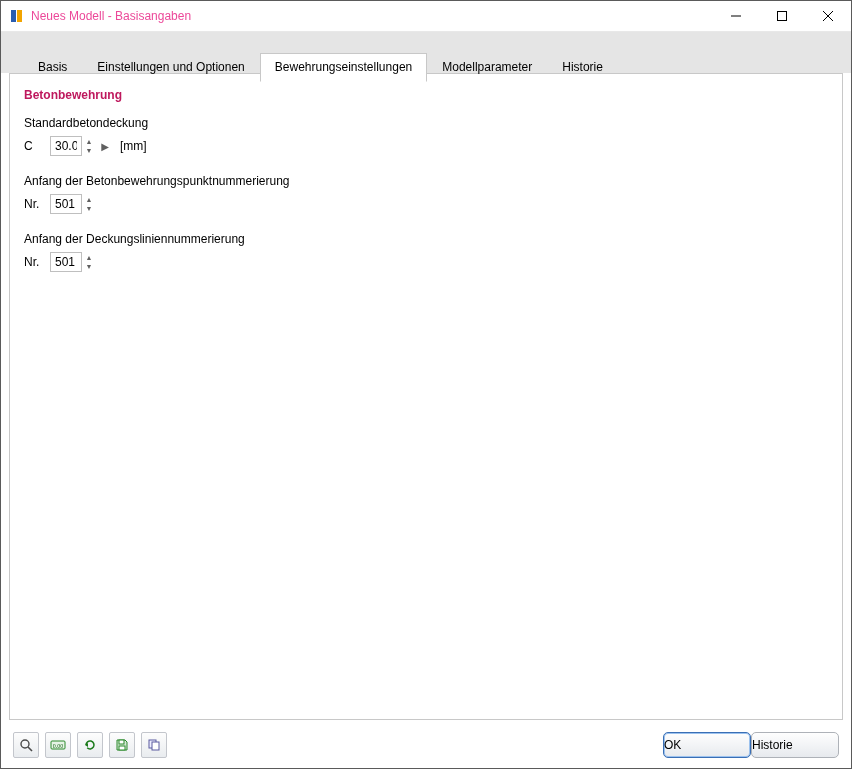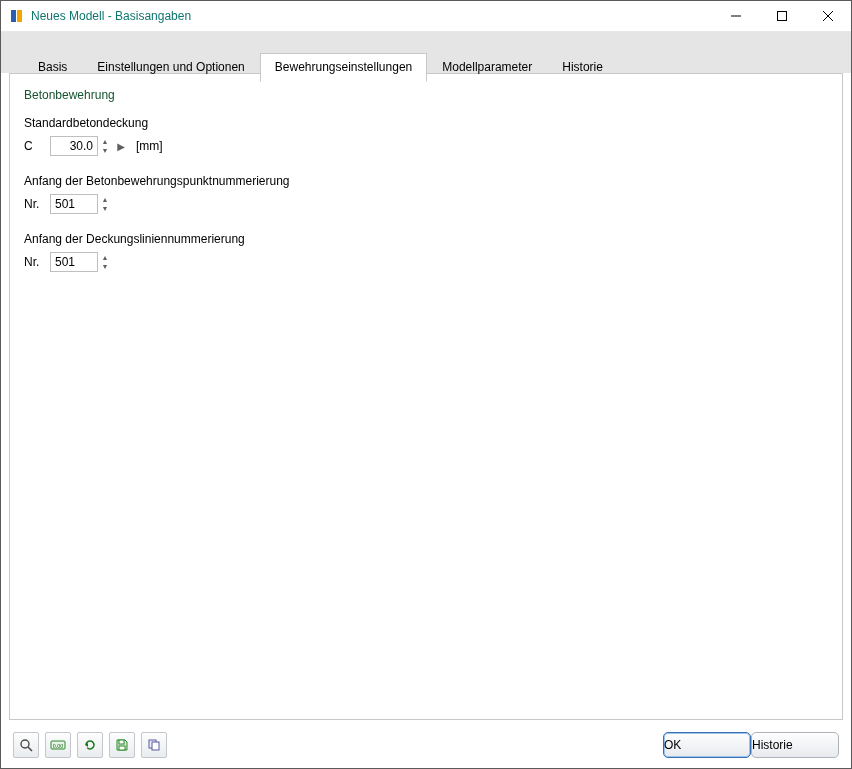--- a/index.html
+++ b/index.html
@@ -1,31 +1,31 @@
 <!DOCTYPE html>
 <html><head>
 <meta charset="utf-8">
 <style>
 html,body{margin:0;padding:0;height:100%;font-family:"Segoe UI",Tahoma,sans-serif;font-size:12px;color:#000;background:#fff;overflow:hidden}
 .window{width:852px;height:769px;background:#fff;border:1px solid #5a5a5a;box-sizing:border-box;display:flex;flex-direction:column;position:relative}
 .titlebar{height:30px;display:flex;align-items:center;padding:0 0 0 8px;background:#fff;border-bottom:1px solid #e8e8e8}
 .titlebar .icon{width:16px;height:16px;margin-right:6px;display:flex;align-items:center;justify-content:center}
-.titlebar .title{flex:1;font-size:12px;color:#0f766e}
+.titlebar .title{flex:1;font-size:12px;color:#ec4899}
 .sysbtns{display:flex;height:100%}
 .sysbtn{width:46px;height:100%;display:flex;align-items:center;justify-content:center;background:transparent}
 .tabstrip{display:flex;padding:12px 8px 0 22px;background:#e5e5e5}
 .tab{padding:6px 14px 7px;font-size:12px;color:#000;background:transparent;cursor:default;border:1px solid transparent;position:relative;top:9px}
 .tab.active{background:#fff;border:1px solid #c8c8c8;border-bottom:1px solid #fff}
 .client{flex:1;margin:0 8px 8px 8px;border:1px solid #c8c8c8;background:#fff;padding:14px 14px;box-sizing:border-box;overflow:auto}
-.section-title{color:#14532d;font-weight:400;font-size:12px;margin-bottom:13px}
+.section-title{color:#be185d;font-weight:700;font-size:12px;margin-bottom:13px}
 .field-label{color:#000;margin-top:14px;margin-bottom:6px}
 .row{display:flex;align-items:center;margin-bottom:18px}
 .rowlbl{width:26px}
 .numfield{display:flex;align-items:center}
-.numinput{width:48px;height:20px;border:1px solid #bfbfbf;background:#fff;box-sizing:border-box;padding:0 4px;text-align:right;font-family:inherit;font-size:12px;color:#000}
+.numinput{width:32px;height:20px;border:1px solid #bfbfbf;background:#fff;box-sizing:border-box;padding:0 4px;text-align:right;font-family:inherit;font-size:12px;color:#000}
 .spinners{display:flex;flex-direction:column;margin-left:2px}
 .spin{width:10px;height:9px;display:flex;align-items:center;justify-content:center;color:#606060;font-size:7px;line-height:1;cursor:default}
 .arrowbtn{width:14px;height:18px;display:flex;align-items:center;justify-content:center;color:#606060;margin-left:4px;font-size:10px}
 .unit{margin-left:8px;color:#000}
 .bottombar{height:34px;display:flex;align-items:center;padding:0 12px 6px 12px}
 .iconbtn{width:24px;height:24px;border:1px solid #c3c6cc;background:linear-gradient(#fdfdfd,#e9ecef);margin-right:6px;border-radius:2px;display:flex;align-items:center;justify-content:center}
 .spacer{flex:1}
 .btn{min-width:86px;height:24px;border:1px solid #aeb2b8;background:linear-gradient(#fefefe,#e7eaee);border-radius:5px;font-size:12px;display:flex;align-items:center;justify-content:flex-start;}
 .btn.default{border:1px solid #3a6fb5;box-shadow:inset 0 0 0 1px #9cc2ee}
 svg{display:block}

